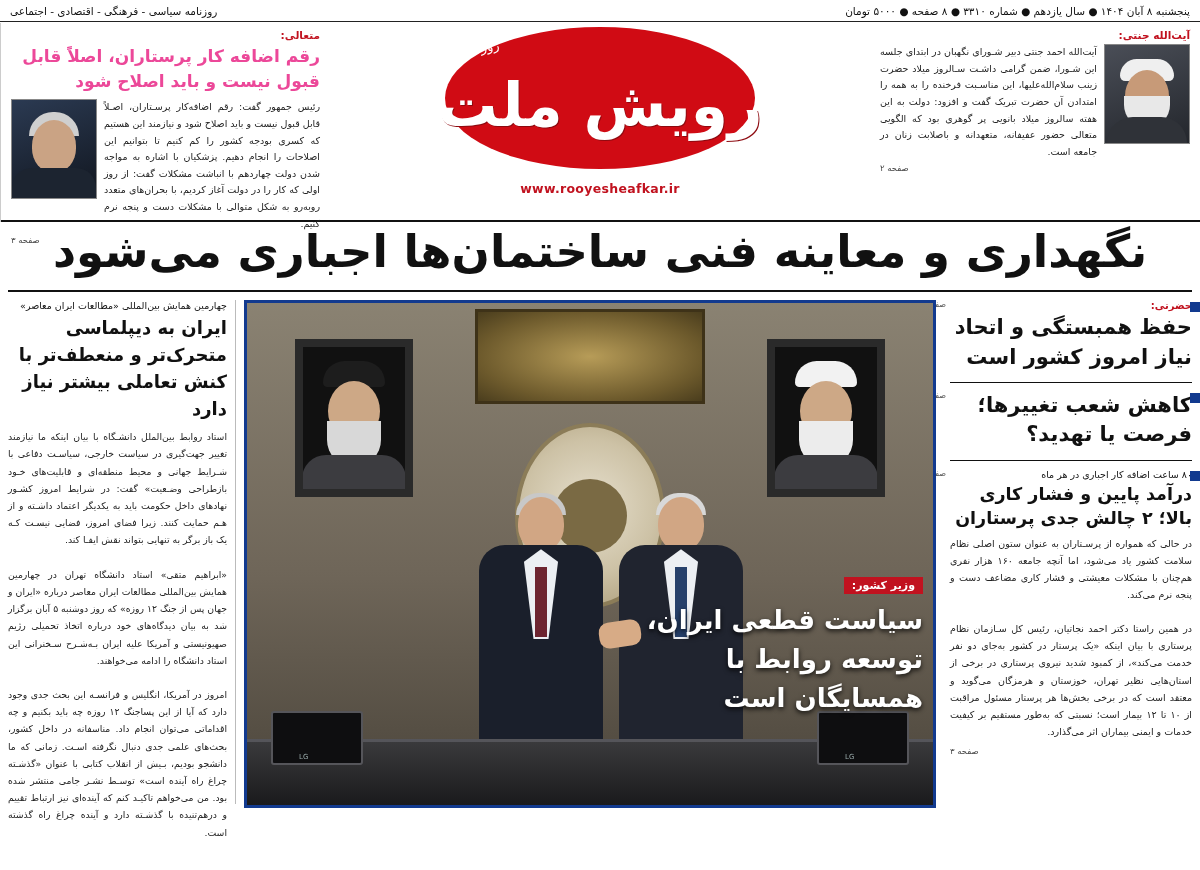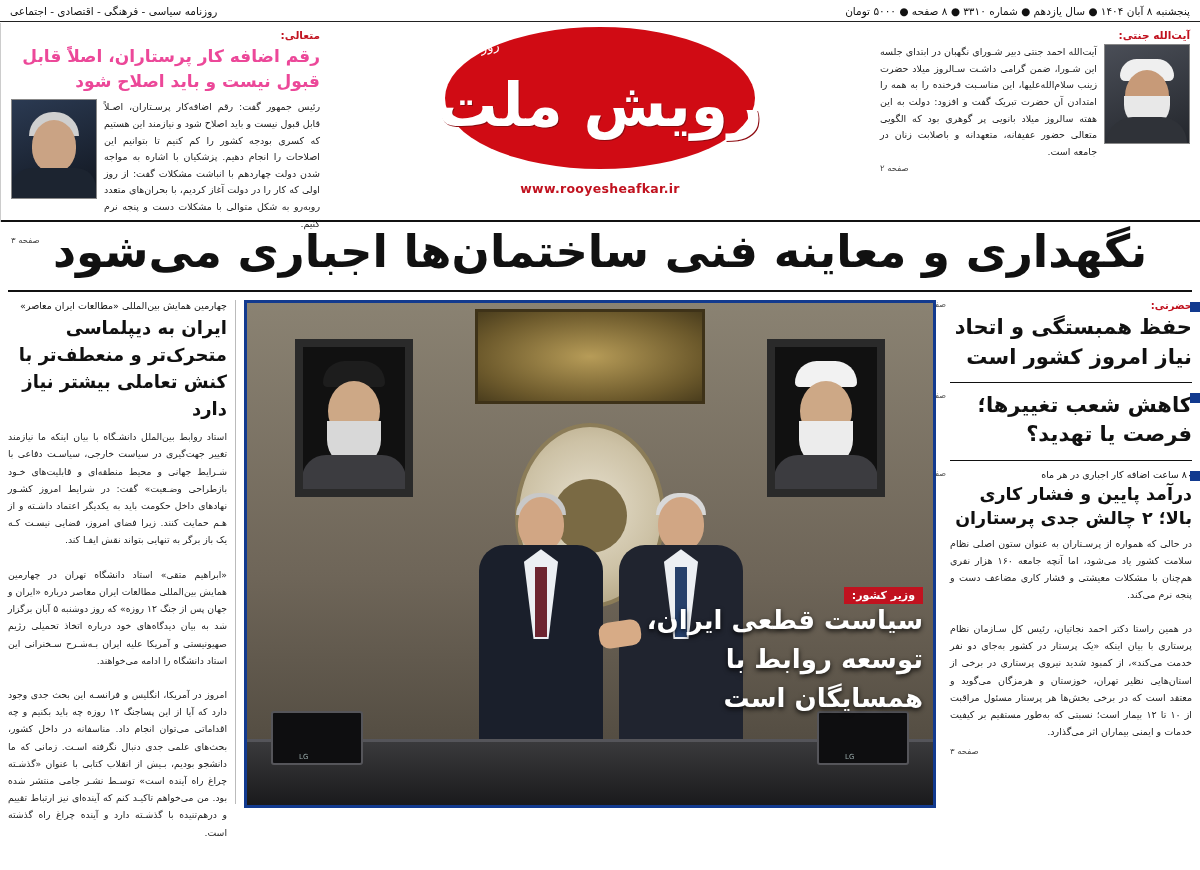--- a/index.html
+++ b/index.html
@@ -404,21 +404,21 @@
     background: #0e0e10; border: 2px solid #55555a; border-radius: 3px;
   }
   .monitor.m1 { left: 24px; }
   .monitor.m2 { right: 24px; }
   .monitor .lbl {
     position: absolute; bottom: 2px; left: 4px;
     font-size: 7px; color: #9aa; padding-left: 22px;
   }
   .ph-caption-red {
     position: absolute;
-    right: 10px; top: 284px;
+    right: 10px; top: 274px;
     background: #c1121f;
     color: #fff;
     font-size: 11px;
     font-weight: bold;
     padding: 2px 8px;
     direction: rtl;
   }
   .ph-caption {
     position: absolute;
     right: 10px; top: 298px;

